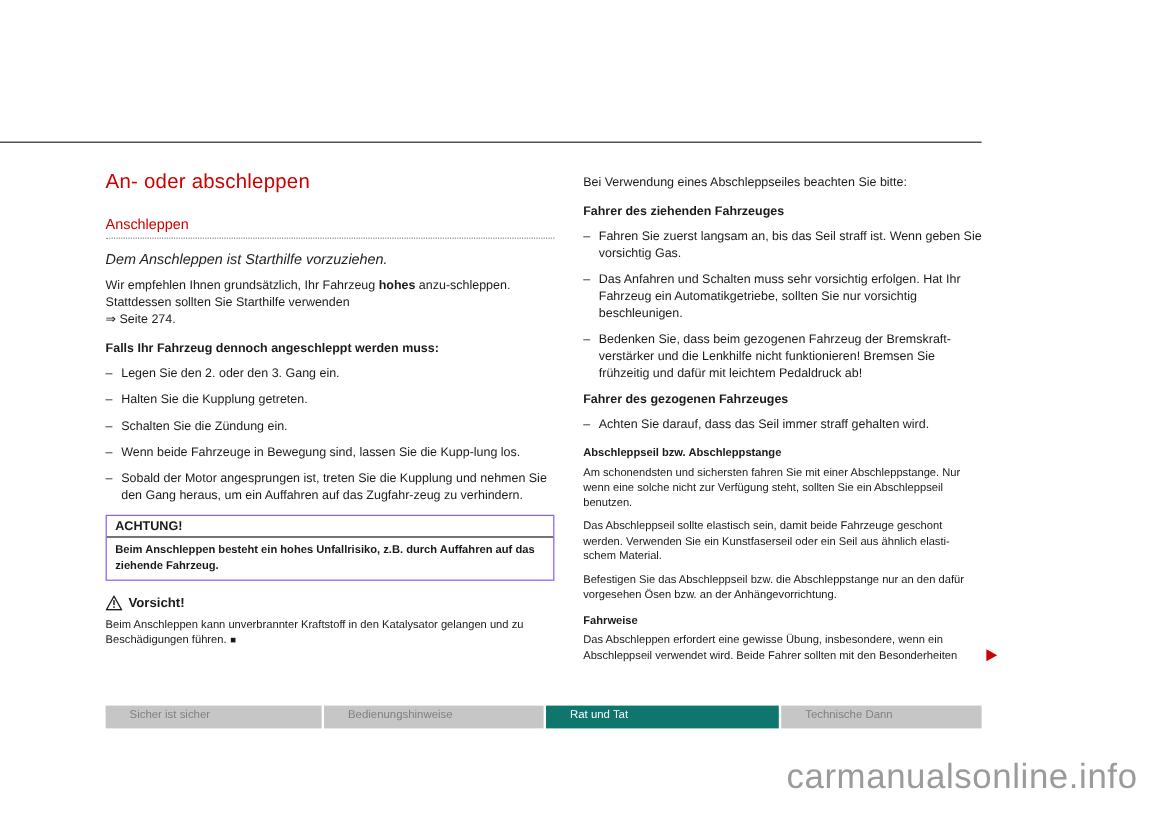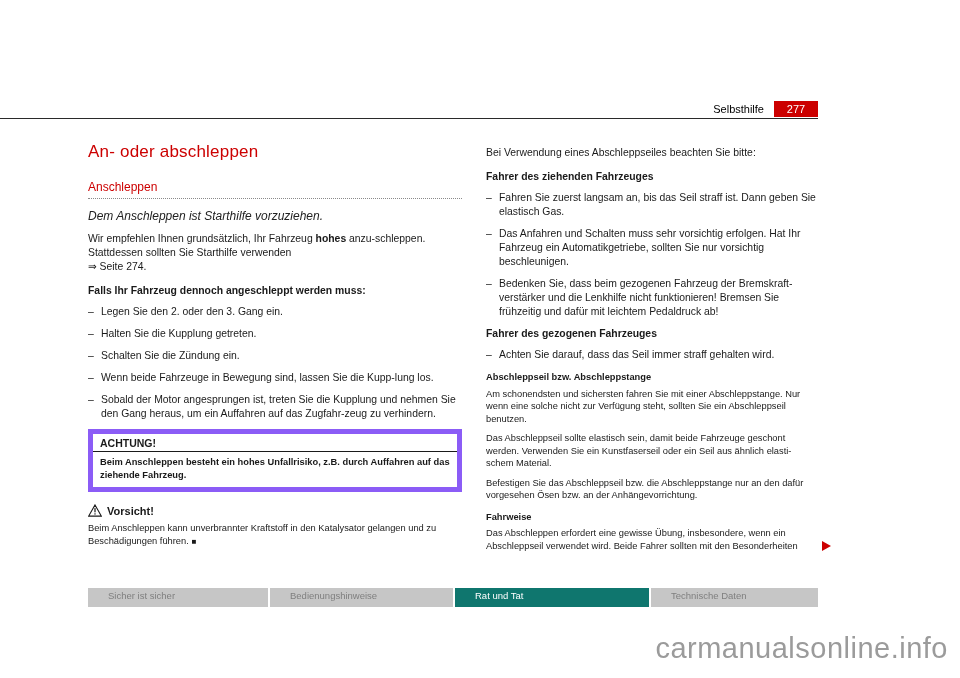--- a/index.html
+++ b/index.html
@@ -24,21 +24,21 @@
     border-bottom:1px dotted #8a8a8a; margin-bottom:10px; }
 
   .lead { font-size:12px; font-style:italic; color:#222; margin-bottom:9px; }
   .body { font-size:10.4px; line-height:14px; }
   p.body { margin-bottom:10px; }
   .ref { display:block; }
   .bold-head { font-size:10.4px; font-weight:bold; line-height:14px; margin-bottom:7px; }
   .dash-item { position:relative; padding-left:13px; margin-bottom:8px; font-size:10.4px; line-height:14px; }
   .dash { position:absolute; left:0; top:0; }
 
-  .warning-box { border:5px solid #8b5cf6; margin-top:4px; }
+  .warning-box { border:1px solid #8b5cf6; margin-top:4px; }
   .warning-title { font-size:10.5px; font-weight:bold; padding:3px 7px 2px; border-bottom:1px solid #1a1a1a; }
   .warning-text { font-size:9.3px; font-weight:bold; line-height:12.5px; padding:4px 7px 6px; }
 
   .caution-head { margin-top:12px; margin-bottom:5px; display:flex; align-items:center; gap:5px; }
   .caution-title { font-size:11px; font-weight:bold; }
   .caution-icon { display:inline-flex; }
   .small-text { font-size:9.3px; line-height:12.5px; }
   .end-square { font-size:8px; margin-left:3px; color:#1a1a1a; }
 
   .note-head { font-size:9.3px; font-weight:bold; line-height:12.5px; margin-top:9px; margin-bottom:4px; }
@@ -57,23 +57,20 @@
   .tab2 { left:455px; width:194px; }
   .tab3 { left:651px; width:167px; }
 
   .watermark { position:absolute; top:632px; right:12px; font-size:29px; color:#9b9b9b; letter-spacing:0.5px; }
 </style>
 </head>
 <body>
 
 <div class="canvas">
 
-  <div class="page-header">
-    <span class="section-label">Selbsthilfe</span><span class="page-number">277</span>
-  </div>
   <div class="header-rule"></div>
 
   <div class="col-left">
     <h1 class="title">An- oder abschleppen</h1>
     <h2 class="rule-heading">Anschleppen</h2>
     <p class="lead">Dem Anschleppen ist Starthilfe vorzuziehen.</p>
 
     <p class="body"><span>Wir empfehlen Ihnen grundsätzlich, Ihr Fahrzeug </span><b>hohes</b><span> anzu-schleppen. Stattdessen sollten Sie Starthilfe verwenden</span><span class="ref">⇒ Seite 274.</span></p>
 
     <p class="bold-head">Falls Ihr Fahrzeug dennoch angeschleppt werden muss:</p>
@@ -116,21 +113,21 @@
     </div>
     <p class="small-text"><span>Beim Anschleppen kann unverbrannter Kraftstoff in den Katalysator gelangen und zu Beschädigungen führen.</span><span class="end-square">■</span></p>
   </div>
 
   <div class="col-right">
     <p class="body">Bei Verwendung eines Abschleppseiles beachten Sie bitte:</p>
 
     <p class="bold-head">Fahrer des ziehenden Fahrzeuges</p>
     <div class="dash-item">
       <span class="dash">–</span>
-      <span>Fahren Sie zuerst langsam an, bis das Seil straff ist. Dann geben Sie elastisch Gas.</span>
+      <span>Fahren Sie zuerst langsam an, bis das Seil straff ist. Wenn geben Sie vorsichtig Gas.</span>
     </div>
     <div class="dash-item">
       <span class="dash">–</span>
       <span>Das Anfahren und Schalten muss sehr vorsichtig erfolgen. Hat Ihr Fahrzeug ein Automatikgetriebe, sollten Sie nur vorsichtig beschleunigen.</span>
     </div>
     <div class="dash-item">
       <span class="dash">–</span>
       <span>Bedenken Sie, dass beim gezogenen Fahrzeug der Bremskraft-verstärker und die Lenkhilfe nicht funktionieren! Bremsen Sie frühzeitig und dafür mit leichtem Pedaldruck ab!</span>
     </div>
 
@@ -148,16 +145,16 @@
     <p class="note-head">Fahrweise</p>
     <div class="last-para-wrap">
       <p class="note-para">Das Abschleppen erfordert eine gewisse Übung, insbesondere, wenn ein Abschleppseil verwendet wird. Beide Fahrer sollten mit den Besonderheiten</p>
       <span class="cont-arrow"></span>
     </div>
   </div>
 
   <div class="footer-tab tab0">Sicher ist sicher</div>
   <div class="footer-tab tab1">Bedienungshinweise</div>
   <div class="footer-tab tab2 active">Rat und Tat</div>
-  <div class="footer-tab tab3">Technische Daten</div>
+  <div class="footer-tab tab3">Technische Dann</div>
 
   <div class="watermark">carmanualsonline.info</div>
 </div>
 
 </body></html>

